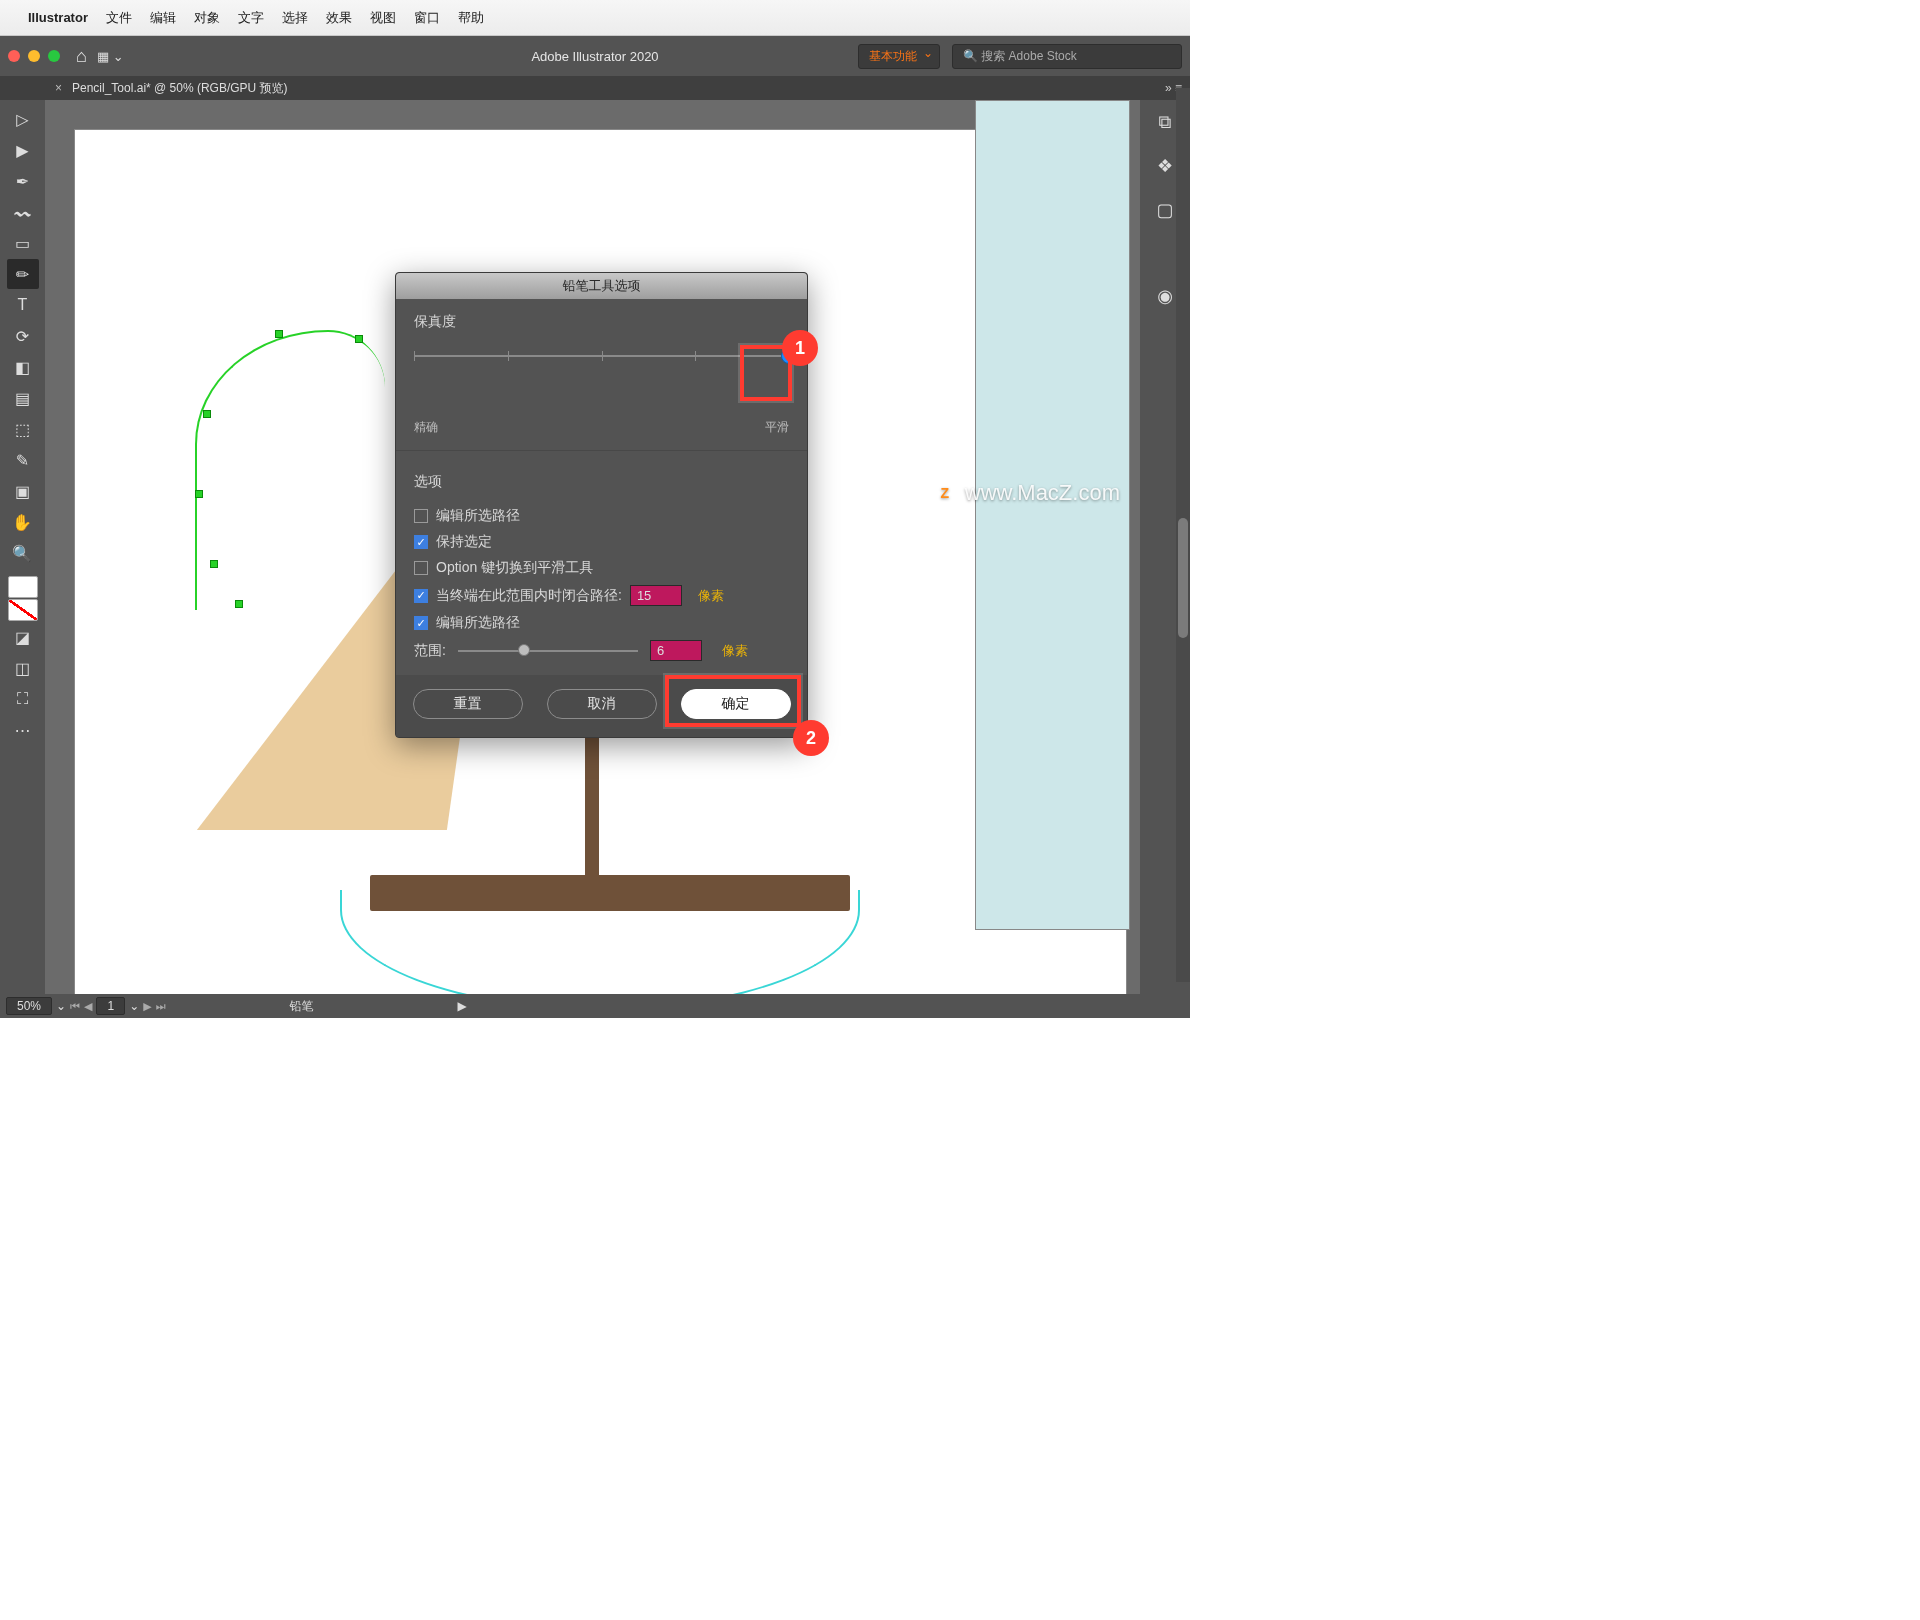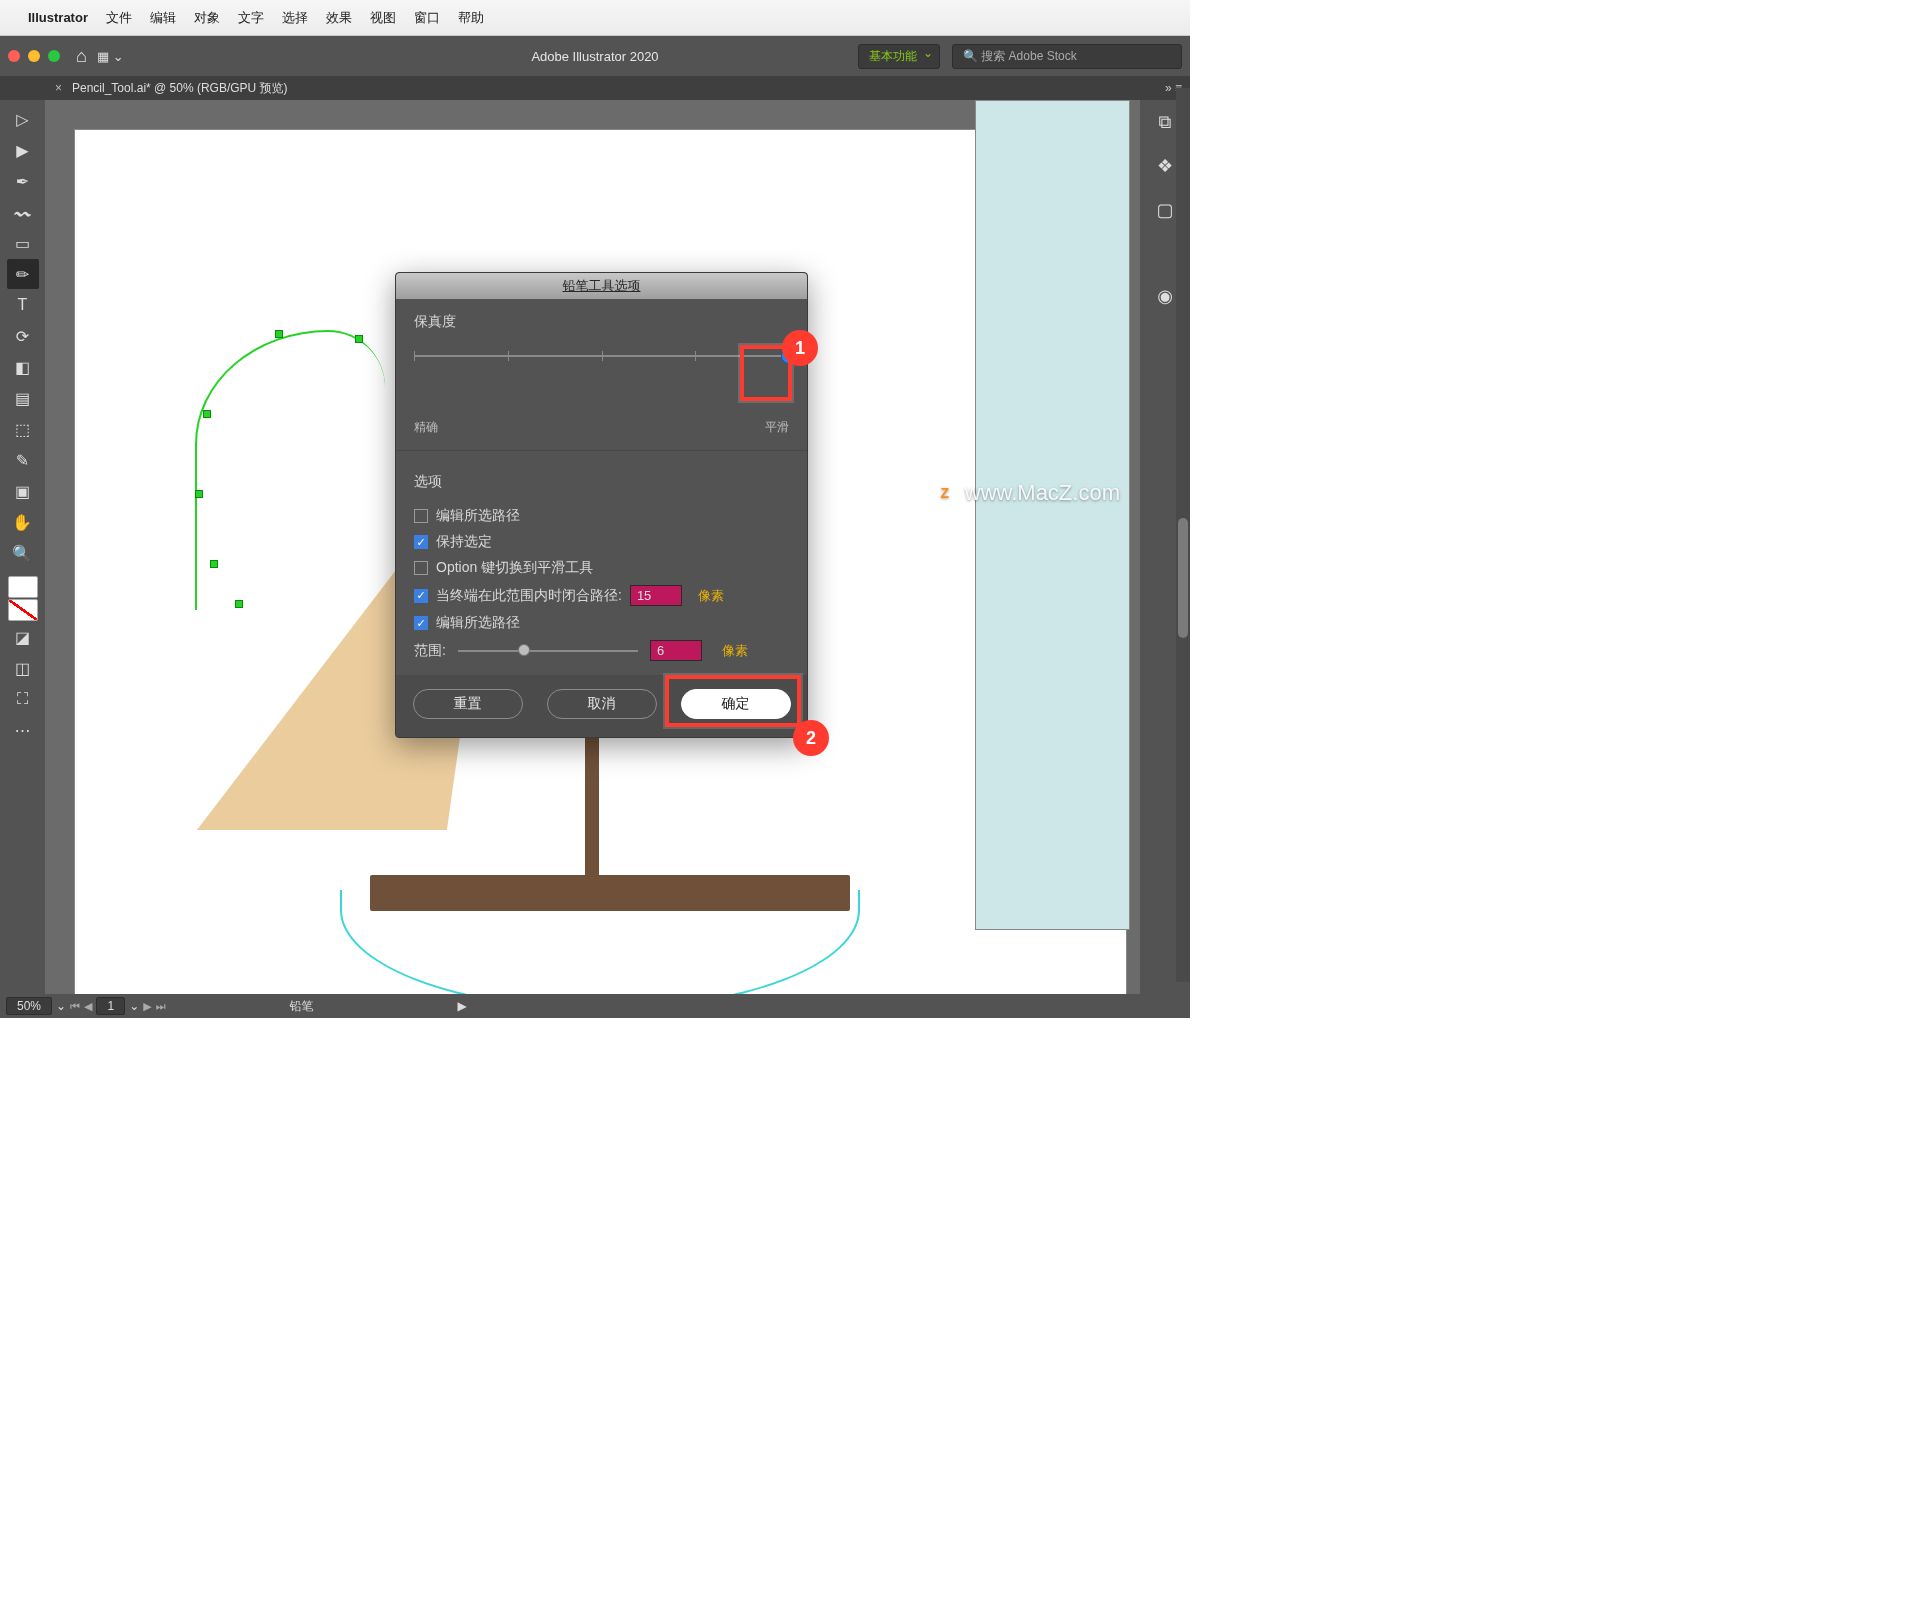--- a/index.html
+++ b/index.html
@@ -12,21 +12,21 @@
 .mac-menubar .app-name { font-weight: 700; }
 
 
 .app-chrome { height: 40px; background: #535353; display: flex; align-items: center; padding: 0 8px; gap: 10px; color: #ddd; font-size: 13px; }
 .traffic { display: flex; gap: 8px; margin-right: 6px; }
 .dot { width: 12px; height: 12px; border-radius: 50%; }
 .dot.r { background: #ff5f57; } .dot.y { background: #febc2e; } .dot.g { background: #28c840; }
 .app-chrome .home { font-size: 18px; color: #e0e0e0; }
 .app-chrome .title { flex: 0 0 auto; margin: 0 auto; position: absolute; left: 50%; transform: translateX(-50%); color: #e5e5e5; }
 .app-chrome .right { margin-left: auto; display: flex; align-items: center; gap: 12px; }
-.ws-dd { background: #3b3b3b; border: 1px solid #2d2d2d; border-radius: 3px; padding: 3px 22px 3px 10px; color: #84cc16; position: relative; font-size: 12px; }
+.ws-dd { background: #3b3b3b; border: 1px solid #2d2d2d; border-radius: 3px; padding: 3px 22px 3px 10px; color: #f97316; position: relative; font-size: 12px; }
 .ws-dd:after { content: "⌄"; position: absolute; right: 6px; top: 1px; }
 .search-box { background: #3b3b3b; border: 1px solid #2d2d2d; border-radius: 3px; padding: 3px 10px; color: #aaa; width: 230px; font-size: 12px; }
 
 
 .tab-row { height: 24px; background: #3f3f3f; display: flex; align-items: center; color: #ddd; font-size: 12px; padding-left: 55px; }
 .tab-row .tabx { margin-right: 10px; color: #bbb; }
 .tab-row .more { margin-left: auto; margin-right: 8px; color: #ccc; }
 
 
 .workarea { display: flex; height: calc(1006px - 24px - 40px - 24px - 24px); }
@@ -49,21 +49,21 @@
 .hull-line { position: absolute; left: 265px; top: 760px; width: 520px; height: 120px; border: 2px solid #39d6d6; border-top: none; border-radius: 0 0 60% 60% / 0 0 100% 100%; }
 .path { position: absolute; left: 120px; top: 200px; width: 190px; height: 280px; border: 2px solid #27d227; border-right: none; border-bottom: none; border-radius: 140px 60px 0 0 / 120px 60px 0 0; }
 .anchor { width: 8px; height: 8px; background: #27d227; border: 1px solid #0a8a0a; position: absolute; }
 
 
 .nav-panel { position: absolute; right: 60px; top: 100px; width: 155px; height: 830px; background: #cde7e9; border: 1px solid #888; overflow: hidden; }
 
 
 .dialog { position: absolute; left: 395px; top: 272px; width: 413px; background: #535353; color: #d8d8d8; font-size: 14px; box-shadow: 0 8px 30px rgba(0,0,0,.4); border: 1px solid #3a3a3a; border-radius: 4px; }
 .dialog .titlebar { height: 26px; background: linear-gradient(#6a6a6a,#585858); text-align: center; line-height: 26px; font-size: 13px; border-radius: 4px 4px 0 0; color: #222; background: linear-gradient(#c8c8c8,#9e9e9e); }
-.dialog .titlebar { color: #2a2a2a; text-decoration: underline; }
+.dialog .titlebar { color: #2a2a2a; }
 .dialog .section { padding: 14px 18px 6px; }
 .dialog .label { font-size: 14px; margin-bottom: 16px; }
 .dialog .slider-row { position: relative; height: 40px; }
 .dialog .track { position: absolute; left: 0; right: 0; top: 8px; height: 2px; background: #8a8a8a; }
 .dialog .tick { position: absolute; top: 4px; width: 1px; height: 10px; background: #8a8a8a; }
 .dialog .thumb { position: absolute; top: 1px; width: 16px; height: 16px; border-radius: 50%; background: #1b8cff; border: 1px solid #0d5fae; }
 .dialog .ends { display: flex; justify-content: space-between; font-size: 12px; color: #bdbdbd; margin-top: 32px; }
 .dialog hr { border: none; border-top: 1px solid #484848; margin: 8px 0; }
 .dialog .opt { display: flex; align-items: center; gap: 8px; margin: 8px 0; font-size: 14px; }
 .dialog .cbox { width: 14px; height: 14px; border: 1px solid #9a9a9a; display: inline-flex; align-items: center; justify-content: center; font-size: 11px; color: #fff; }

